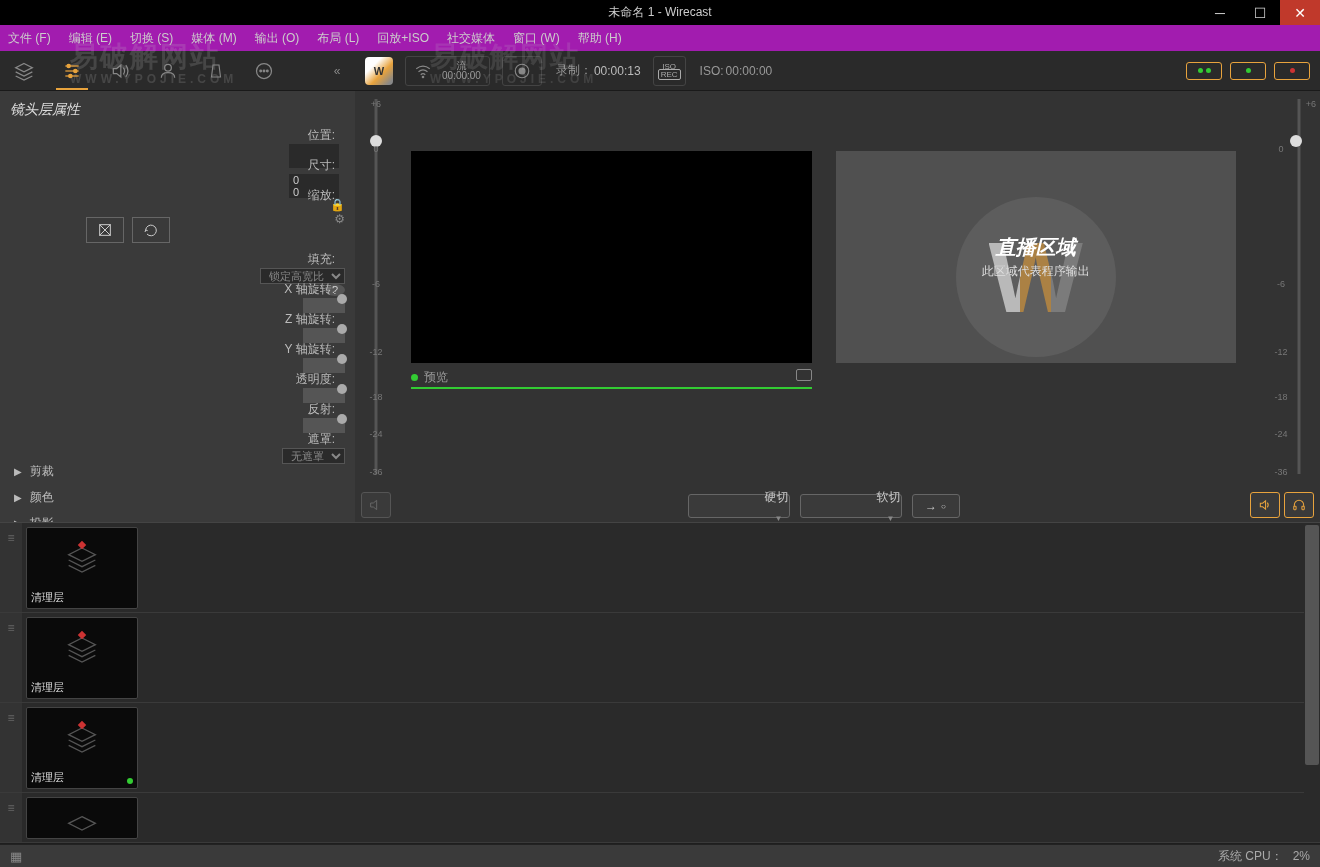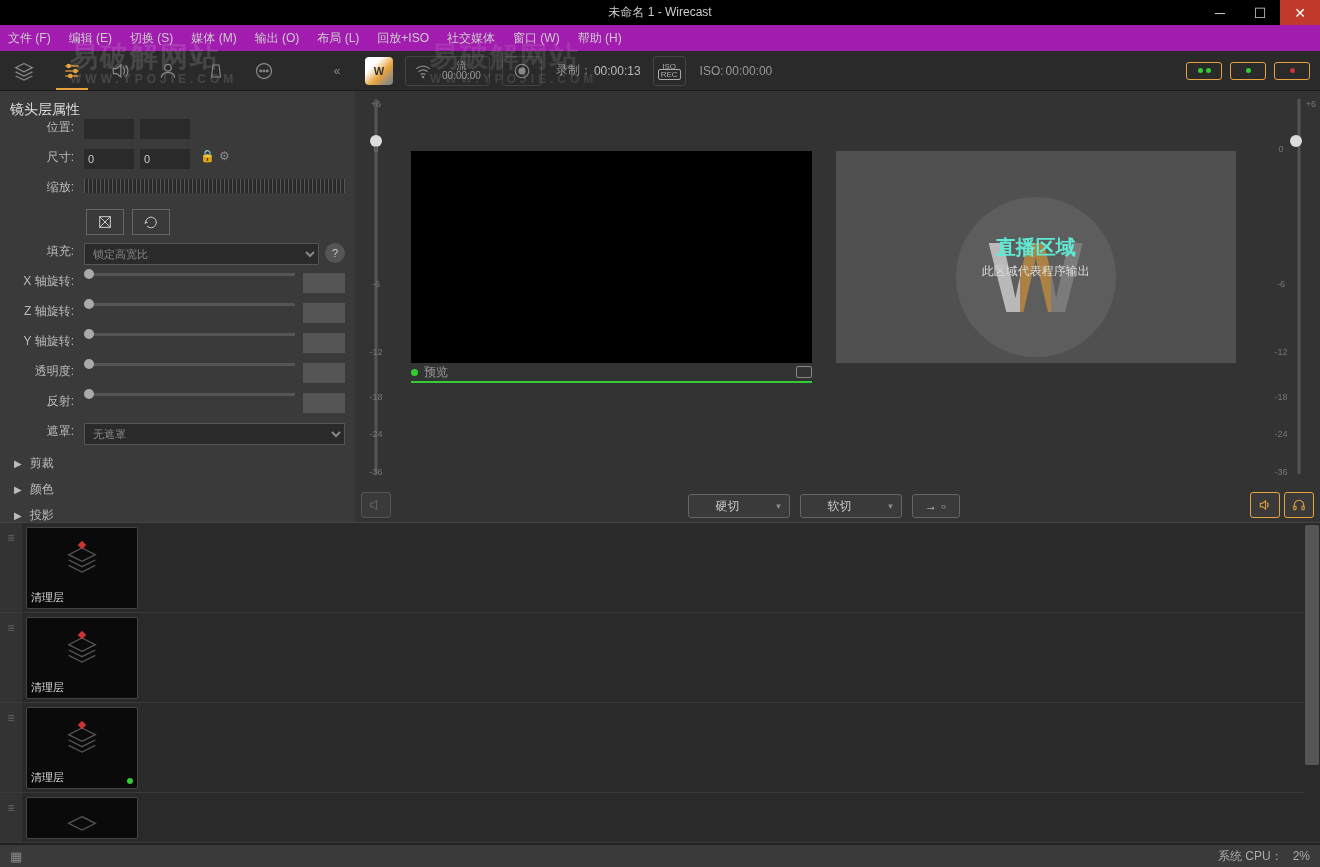--- a/index.html
+++ b/index.html
@@ -27,22 +27,22 @@
 .toolrow .logo { width: 28px; height: 28px; border-radius: 4px; background: linear-gradient(135deg, #fff 30%, #e8a33d 60%, #888 90%); display: flex; align-items: center; justify-content: center; font-weight: bold; color: #333; font-size: 11px; }
 .toolrow .icon-grp { display: flex; align-items: center; height: 100%; margin-left: 12px; padding: 0 8px; border: 1px solid #444; border-radius: 3px; height: 30px; gap: 10px; }
 .toolrow .rec-text { margin-left: 14px; color: #999; font-size: 12px; }
 .toolrow .indicators { margin-left: auto; display: flex; gap: 8px; }
 .toolrow .indicators .ind { width: 36px; height: 18px; border: 1px solid #e8a33d; border-radius: 3px; display: flex; align-items: center; justify-content: center; }
 .toolrow .indicators .dot { width: 5px; height: 5px; border-radius: 50%; }
 
 
 .main { display: flex; height: 431px; }
 .side-panel { width: 355px; background: #3a3a3a; padding: 10px; overflow-y: auto; }
-.side-panel h3 { font-size: 14px; font-weight: normal; margin-bottom: 0; color: #ddd; }
-.prop-row { display: flex; align-items: flex-start; margin-bottom: 8px; height: 22px; }
+.side-panel h3 { font-size: 14px; font-weight: normal; margin-bottom: 8px; color: #ddd; font-style: italic; }
+.prop-row { display: flex; align-items: flex-end; margin-bottom: 8px; height: 22px; flex-direction: column; }
 .prop-row .label { width: 64px; text-align: right; margin-right: 10px; font-size: 12px; color: #bbb; }
 .prop-row input[type=text] { background: #2a2a2a; border: none; color: #ccc; width: 50px; height: 20px; padding: 0 4px; font-size: 11px; margin-right: 6px; }
 .prop-row .lock, .prop-row .gear { color: #888; margin-left: 4px; font-size: 12px; }
 .prop-row .slider-track { flex: 1; height: 3px; background: #555; position: relative; margin-right: 8px; }
 .prop-row .slider-thumb { width: 10px; height: 10px; background: #aaa; border-radius: 50%; position: absolute; top: -4px; left: 0; }
 .prop-row .val-box { width: 42px; height: 20px; background: #555; border: none; }
 .prop-row select { flex: 1; background: #2a2a2a; border: 1px solid #555; color: #888; height: 22px; font-size: 11px; padding: 0 4px; }
 .prop-row .help { width: 20px; height: 20px; background: #555; border-radius: 50%; display: flex; align-items: center; justify-content: center; font-size: 11px; color: #ccc; margin-left: 6px; }
 .btn-row { display: flex; gap: 8px; margin: 8px 0 8px 76px; }
 .btn-row button { width: 38px; height: 26px; background: #3a3a3a; border: 1px solid #666; color: #ccc; display: flex; align-items: center; justify-content: center; }
@@ -58,31 +58,31 @@
 .meter .thumb { position: absolute; left: 50%; transform: translateX(-50%); top: 44px; width: 12px; height: 12px; background: #ddd; border-radius: 50%; }
 .meter .spk-btn { position: absolute; bottom: 4px; left: 6px; right: 6px; height: 26px; border: 1px solid #555; border-radius: 3px; display: flex; align-items: center; justify-content: center; color: #666; background: #3a3a3a; }
 .meter.right .spk-btns { position: absolute; bottom: 4px; right: 6px; display: flex; gap: 4px; }
 .meter.right .spk-btn2 { width: 30px; height: 26px; border: 1px solid #e8a33d; border-radius: 3px; display: flex; align-items: center; justify-content: center; color: #e8a33d; background: #3a3a3a; }
 
 .canvas-area { flex: 1; display: flex; flex-direction: column; padding: 60px 14px 0 14px; gap: 0; }
 .canvas-row { display: flex; gap: 24px; flex: 1; }
 .canvas-box { flex: 1; display: flex; flex-direction: column; }
 .canvas { flex: 1; max-height: 212px; background: #000; display: flex; flex-direction: column; align-items: center; justify-content: center; position: relative; }
 .canvas.live { background: #505050; }
-.canvas.live .big-title { color: #5eead4; font-size: 20px; font-weight: bold; margin-bottom: 2px; }
+.canvas.live .big-title { color: #ffffff; font-size: 20px; font-weight: bold; margin-bottom: 2px; font-style: italic; }
 .canvas.live .sub-title { color: #ddd; font-size: 12px; }
 .canvas.live .logo-bg { position: absolute; width: 160px; height: 160px; border-radius: 50%; background: #666; top: 46px; display: flex; align-items: center; justify-content: center; overflow: hidden; opacity: 0.6; }
 .canvas.live .logo-bg::before { content: 'W'; font-size: 100px; font-weight: bold; background: linear-gradient(90deg, #fff 33%, #e8a33d 33% 66%, #999 66%); -webkit-background-clip: text; color: transparent; }
-.canvas-label { display: flex; align-items: center; justify-content: space-between; margin-top: 0; height: 20px; }
+.canvas-label { display: flex; align-items: flex-start; justify-content: space-between; margin-top: 6px; height: 20px; }
 .canvas-label .lbl { display: flex; align-items: center; gap: 6px; font-size: 12px; color: #999; }
 .canvas-label .dot { width: 7px; height: 7px; border-radius: 50%; }
 .canvas-label .mon { width: 16px; height: 12px; border: 1.5px solid #888; border-radius: 2px; }
 
 .trans-row { display: flex; justify-content: center; gap: 10px; padding: 16px 0 4px 0; align-items: center; }
-.trans-row .btn { width: 102px; height: 24px; background: #3a3a3a; border: 1px solid #666; border-radius: 3px; color: #ccc; font-size: 12px; display: flex; align-items: center; justify-content: center; gap: 8px; }
+.trans-row .btn { width: 102px; height: 24px; background: #3a3a3a; border: 1px solid #666; border-radius: 3px; color: #ccc; font-size: 12px; display: flex; align-items: center; justify-content: center; gap: 8px; flex-direction: column; }
 .trans-row .btn .chev { font-size: 8px; color: #888; margin-left: auto; margin-right: 6px; }
 .trans-row .go { width: 48px; height: 24px; background: #3a3a3a; border: 1px solid #666; border-radius: 3px; display: flex; align-items: center; justify-content: center; color: #ccc; gap: 4px; }
 
 
 .layers { height: 322px; background: #1e1e1e; display: flex; flex-direction: column; border-top: 1px solid #444; overflow: hidden; position: relative; }
 .layer-row { height: 90px; display: flex; align-items: stretch; border-bottom: 1px solid #3a3a3a; background: #2a2a2a; }
 .layer-row .handle { width: 22px; background: #333; display: flex; align-items: flex-start; justify-content: center; padding-top: 8px; color: #666; font-size: 12px; }
 .layer-row .shot { width: 112px; height: 82px; margin: 4px; background: #0a0a0a; border: 1px solid #444; position: relative; border-radius: 2px; }
 .layer-row .shot .stack-icon { position: absolute; left: 50%; top: 40%; transform: translate(-50%, -50%); color: #555; font-size: 28px; }
 .layer-row .shot .stack-icon .reddot { position: absolute; width: 6px; height: 6px; background: #c33; left: 50%; top: -2px; transform: translateX(-50%) rotate(45deg); }

